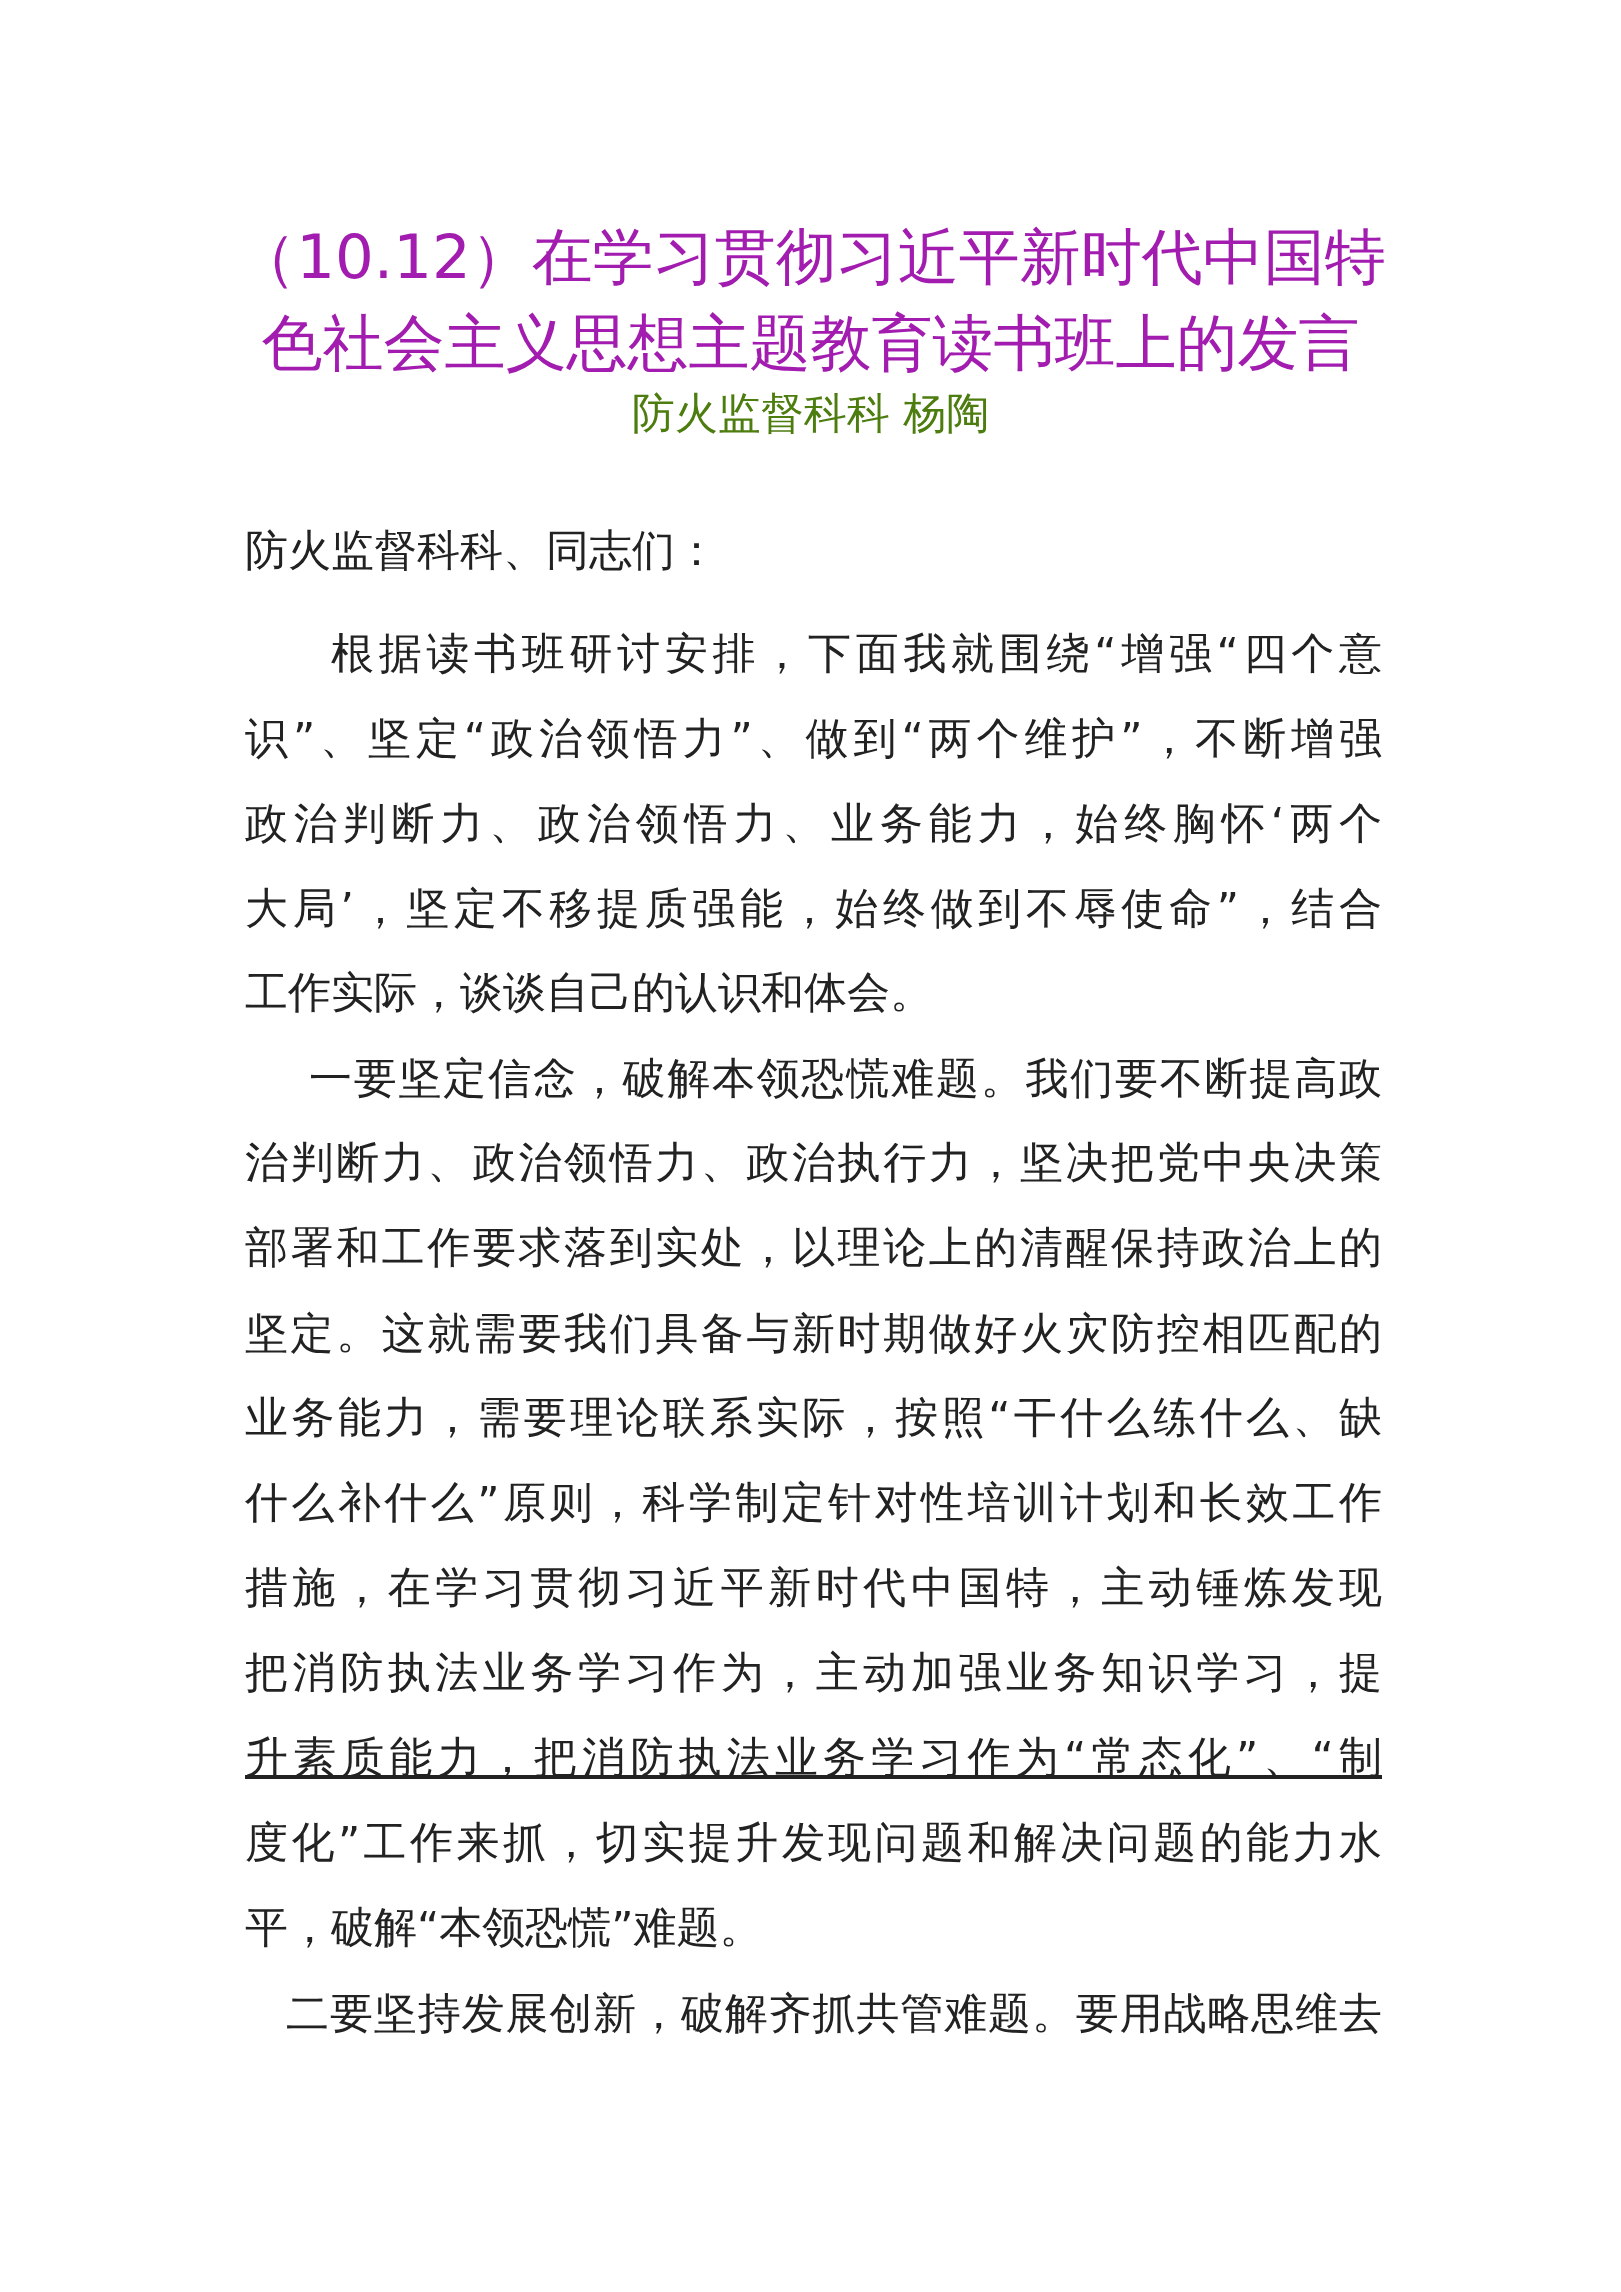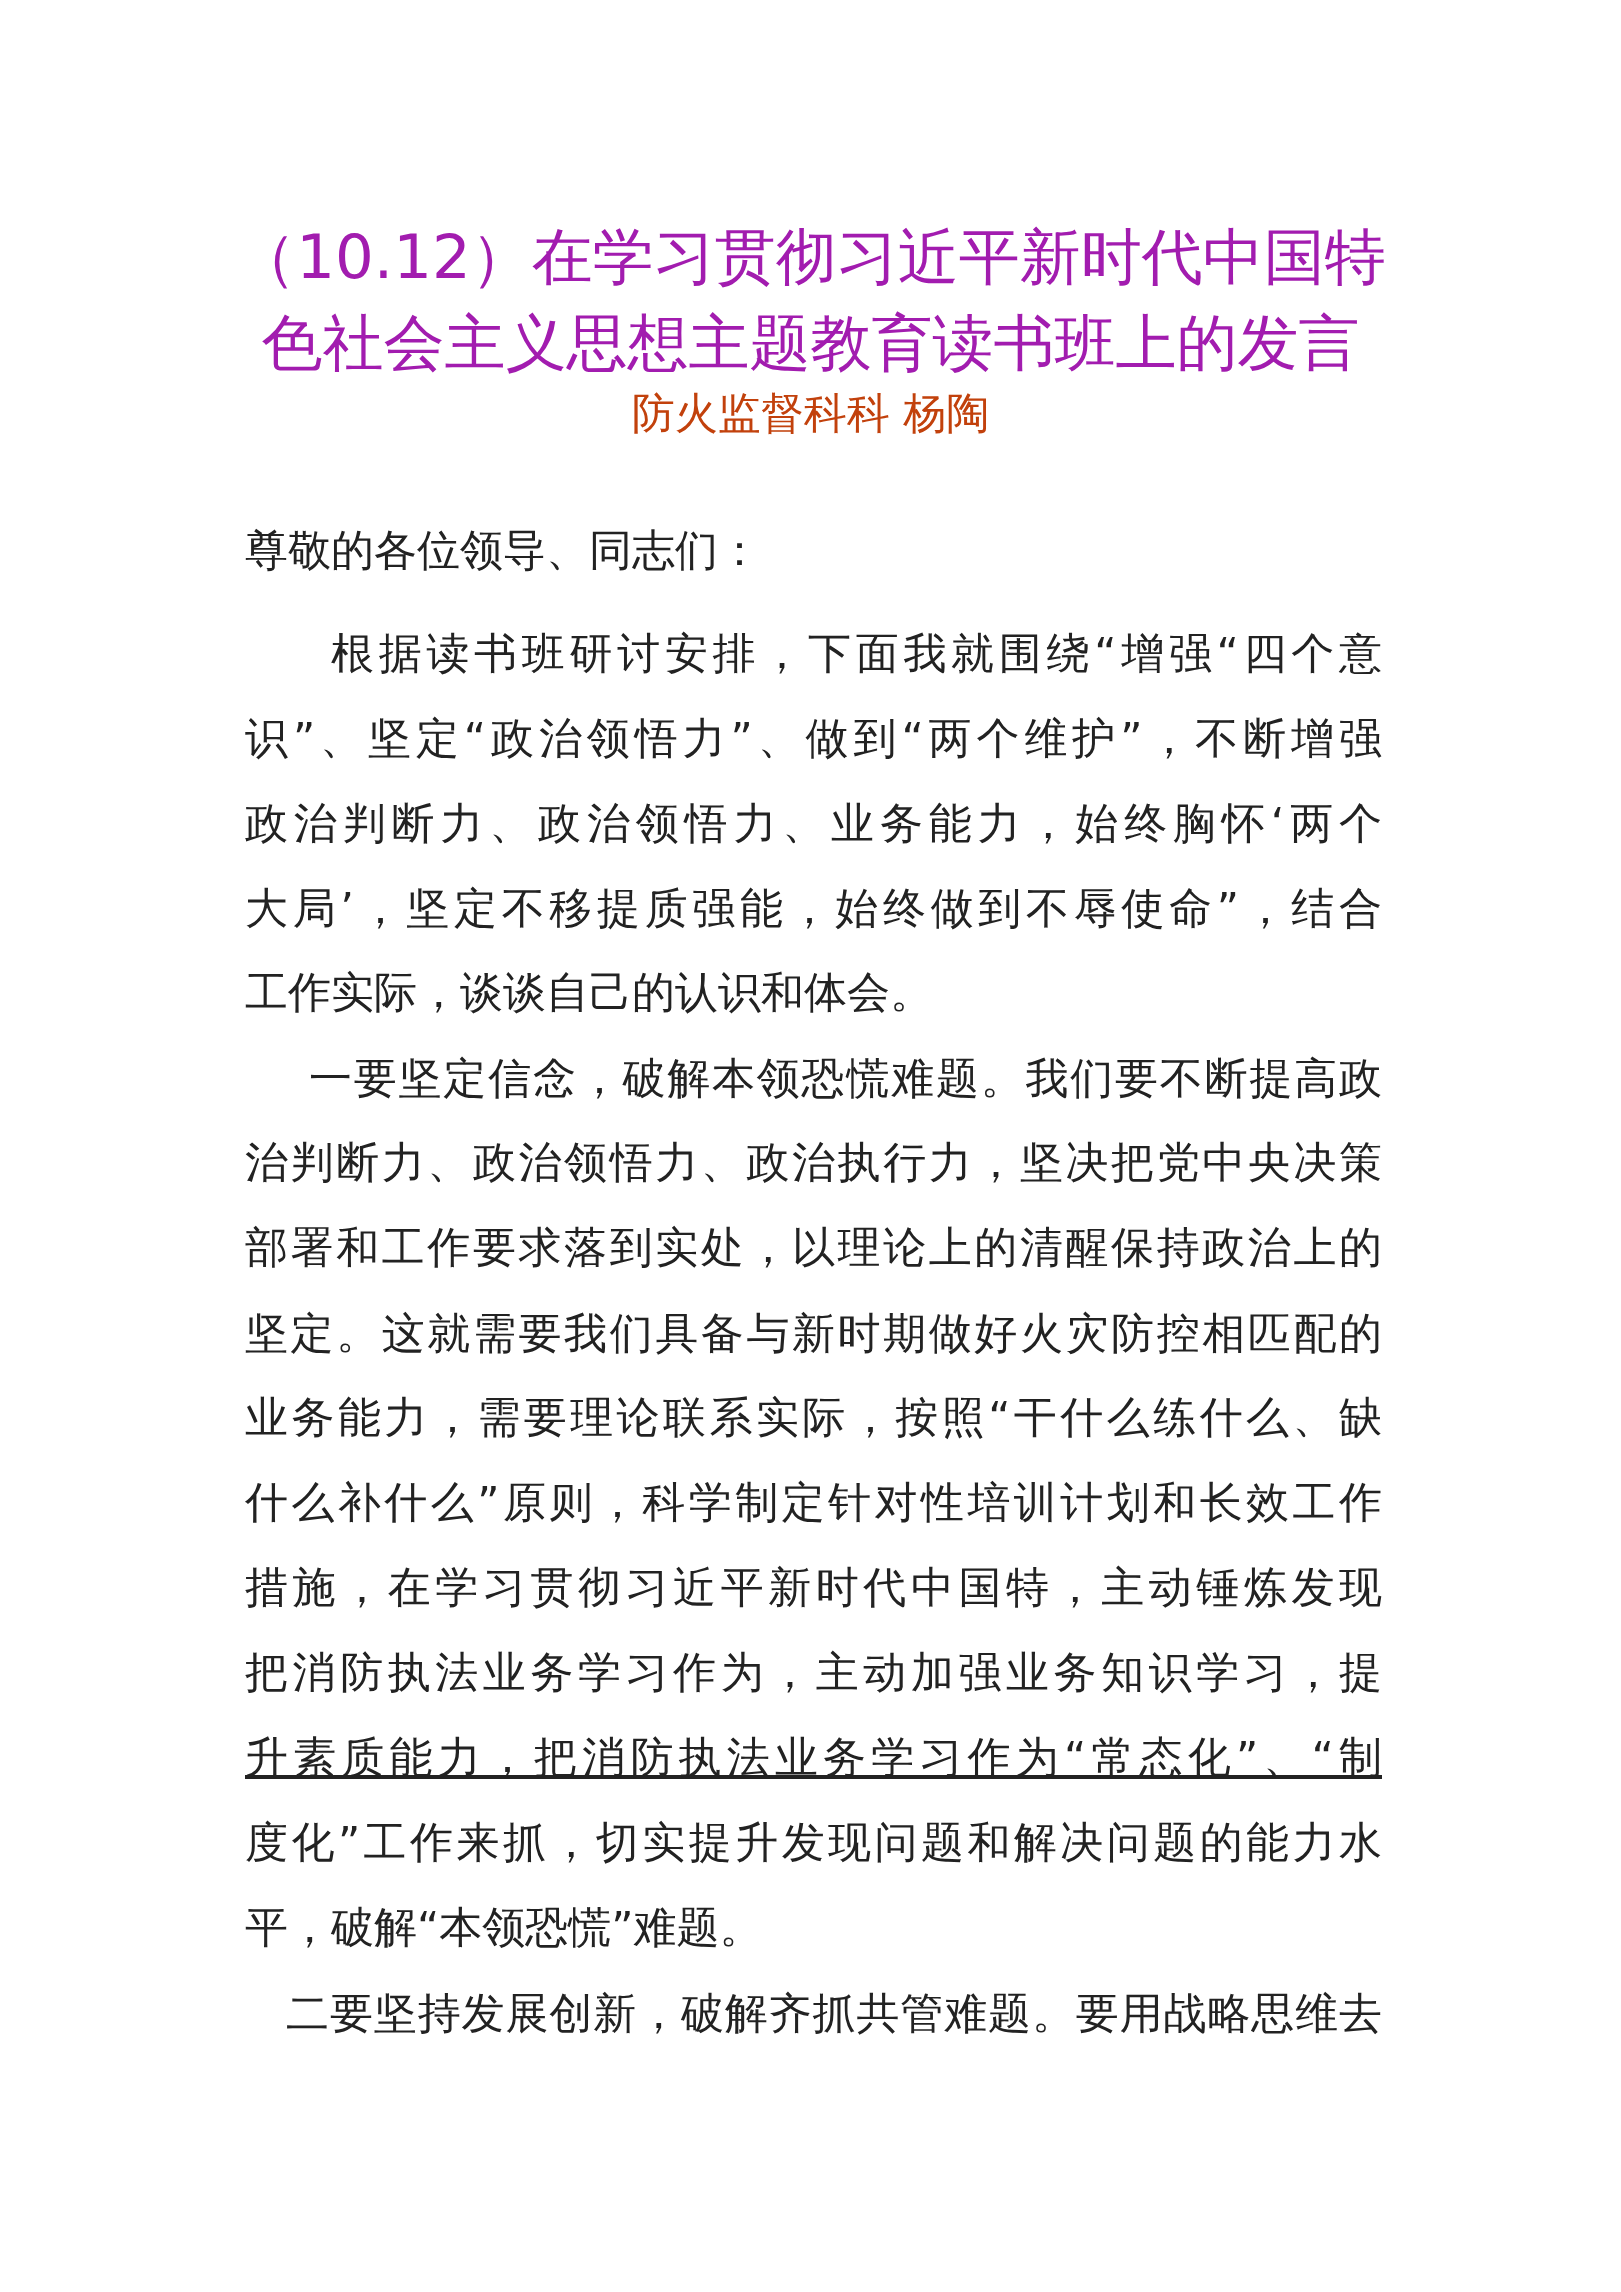--- a/index.html
+++ b/index.html
@@ -36,21 +36,21 @@
     .title-line.t1 { top: 218px; }
     .title-line.t2 { top: 304px; }
     .byline {
       position: absolute;
       left: 0;
       width: 1621px;
       top: 384px;
       text-align: center;
       font-size: 43px;
       line-height: 59px;
-      color: #c2410c;
+      color: #4d7c0f;
       white-space: nowrap;
     }
     .body-line {
       position: absolute;
       left: 245px;
       width: 1137px;
       font-size: 43px;
       line-height: 59px;
       color: #222222;
       white-space: nowrap;
@@ -63,21 +63,21 @@
 </head>
 <body>
 
 <div class="page">
 
   <div class="title-line t1">（10.12）在学习贯彻习近平新时代中国特</div>
   <div class="title-line t2">色社会主义思想主题教育读书班上的发言</div>
 
   <div class="byline">防火监督科科  杨陶</div>
 
-  <div class="body-line" style="top:521px;">尊敬的各位领导、同志们：</div>
+  <div class="body-line" style="top:521px;">防火监督科科、同志们：</div>
 
   <div class="body-line justify" style="top:624px; left:331px; width:1051px;">根据读书班研讨安排，下面我就围绕“增强“四个意</div>
   <div class="body-line justify" style="top:709px;">识”、坚定“政治领悟力”、做到“两个维护”，不断增强</div>
   <div class="body-line justify" style="top:794px;">政治判断力、政治领悟力、业务能力，始终胸怀‘两个</div>
   <div class="body-line justify" style="top:879px;">大局’，坚定不移提质强能，始终做到不辱使命”，结合</div>
   <div class="body-line" style="top:963px;">工作实际，谈谈自己的认识和体会。</div>
 
   <div class="body-line justify" style="top:1049px; left:309px; width:1073px;">一要坚定信念，破解本领恐慌难题。我们要不断提高政</div>
   <div class="body-line justify" style="top:1133px;">治判断力、政治领悟力、政治执行力，坚决把党中央决策</div>
   <div class="body-line justify" style="top:1218px;">部署和工作要求落到实处，以理论上的清醒保持政治上的</div>

